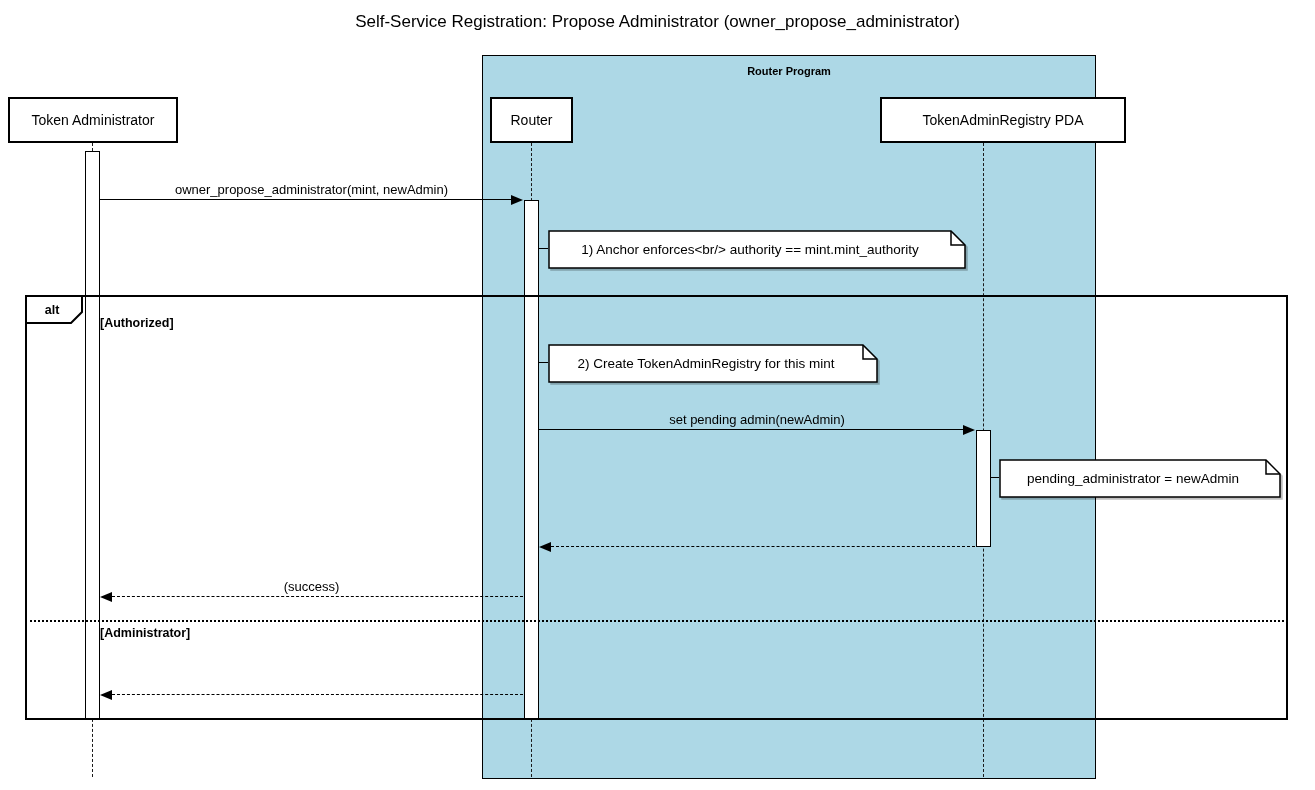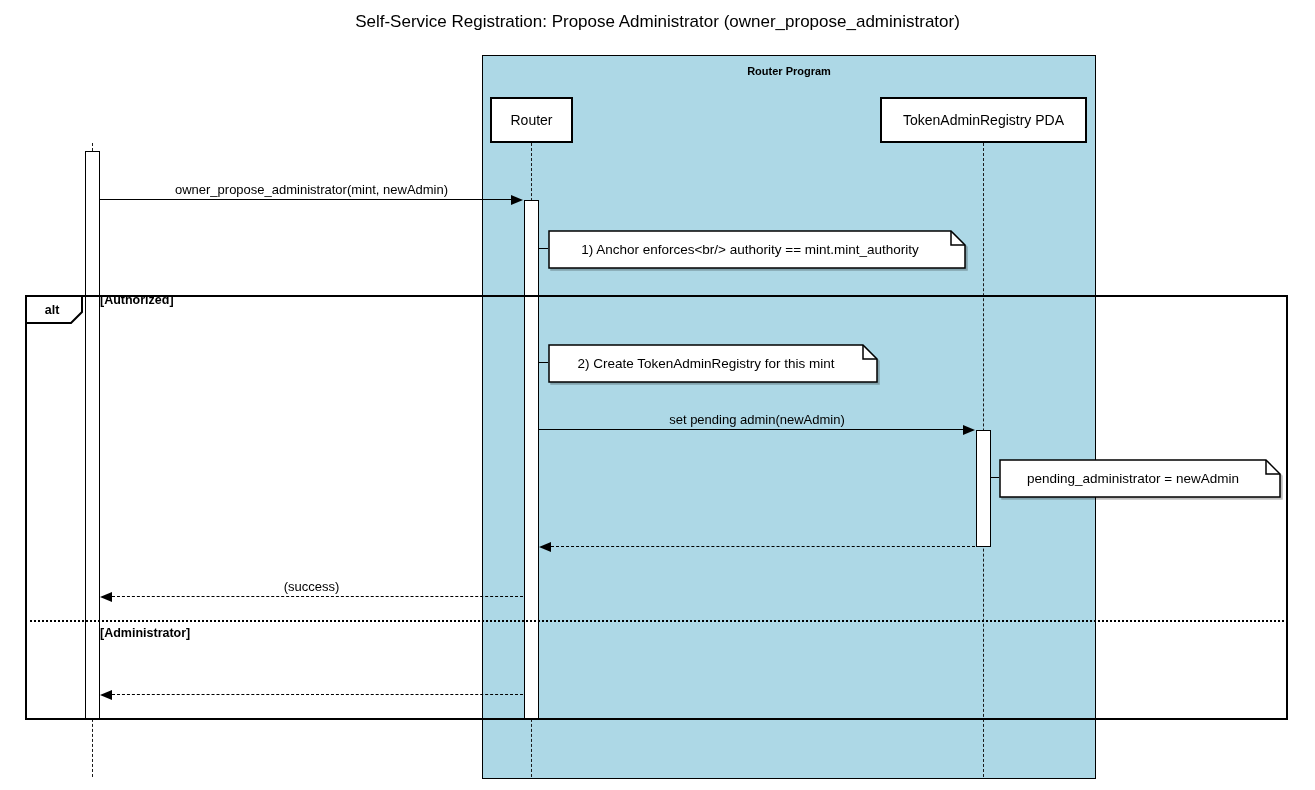--- a/index.html
+++ b/index.html
@@ -69,24 +69,27 @@
   <div class="program-label" style="left:482px; top:65px; width:614px;">Router Program</div>
 
   <div class="lifeline" style="left:92px; top:143px; height:634px;"></div>
   <div class="lifeline" style="left:531px; top:143px; height:634px;"></div>
   <div class="lifeline" style="left:983px; top:143px; height:634px;"></div>
 
   <div class="activation" style="left:85px; top:151px; height:569px;"></div>
   <div class="activation" style="left:524px; top:200px; height:520px;"></div>
   <div class="activation" style="left:976px; top:430px; height:117px;"></div>
 
+  <div class="participant" style="left:8px; top:97px; width:170px;">
+    <span>Token Administrator</span>
+  </div>
   <div class="participant" style="left:490px; top:97px; width:83px;align-items:center;">
     <span>Router</span>
   </div>
-  <div class="participant" style="left:880px; top:97px; width:207px;">
+  <div class="participant" style="left:880px; top:97px; width:246px;">
     <span>TokenAdminRegistry PDA</span>
   </div>
 
   <div class="msg-label" style="left:100px; top:182px; width:423px;">owner_propose_administrator(mint, newAdmin)</div>
   <div class="msg-line-solid" style="left:100px; top:199px; width:412px;"></div>
   <div class="arrow-right" style="left:511px; top:195px;"></div>
 
   <div class="msg-line-solid" style="left:539px; top:248px; width:9px;"></div>
   <svg class="note-svg" style="left:548px; top:230px;" width="418" height="40">
     <polygon points="1,1 403,1 417,15 417,38 1,38" fill="#FFFFFF" stroke="#000" stroke-width="1.5"></polygon>
@@ -121,16 +124,16 @@
 
   <div class="msg-line-dashed" style="left:112px; top:694px; width:411px;"></div>
   <div class="arrow-left" style="left:100px; top:690px;"></div>
 
   <div class="alt-frame" style="left:25px; top:295px; width:1263px; height:425px;"></div>
   <div class="alt-divider" style="left:25px; top:620px; width:1263px;"></div>
   <svg style="position:absolute; left:25px; top:295px;" width="60" height="30">
     <polygon points="1,1 57,1 57,17 46,28 1,28" fill="#FFFFFF" stroke="#000" stroke-width="2"></polygon>
     <text class="alt-tab-label" x="27" y="19" text-anchor="middle">alt</text>
   </svg>
-  <div class="alt-condition" style="left:100px; top:293px;">[Authorized]</div>
+  <div class="alt-condition" style="left:100px; top:316px;">[Authorized]</div>
   <div class="alt-condition" style="left:100px; top:626px;">[Administrator]</div>
 
 </div>
 
 </body></html>

